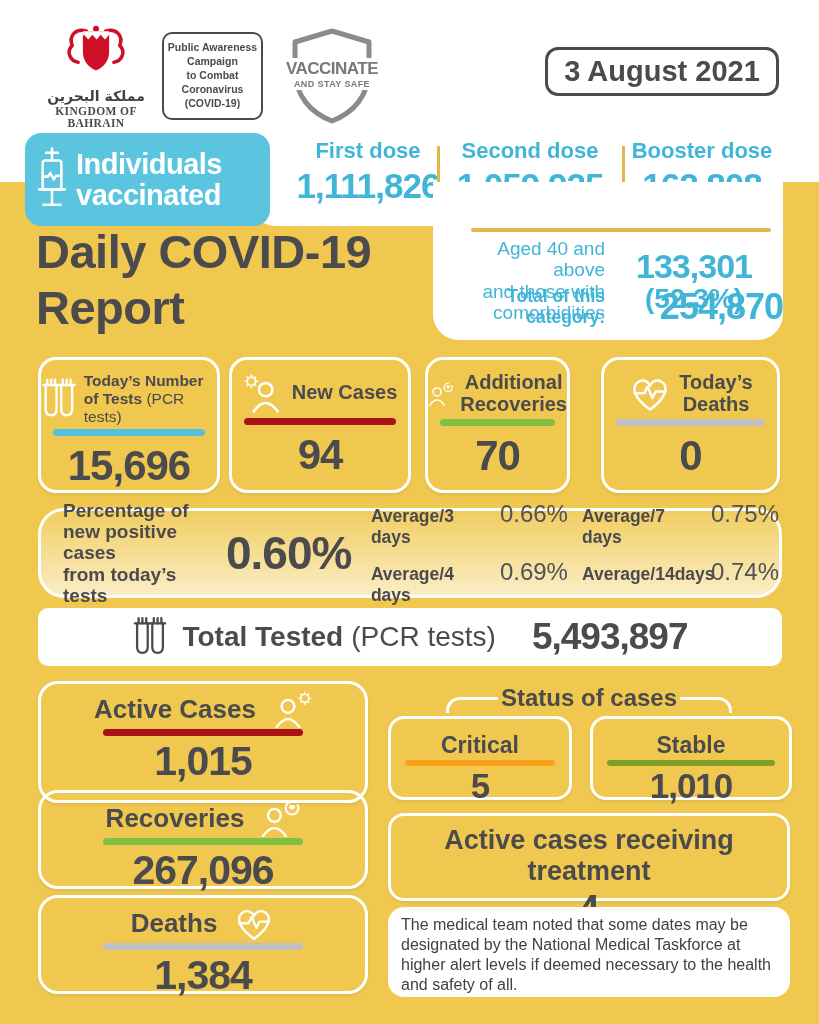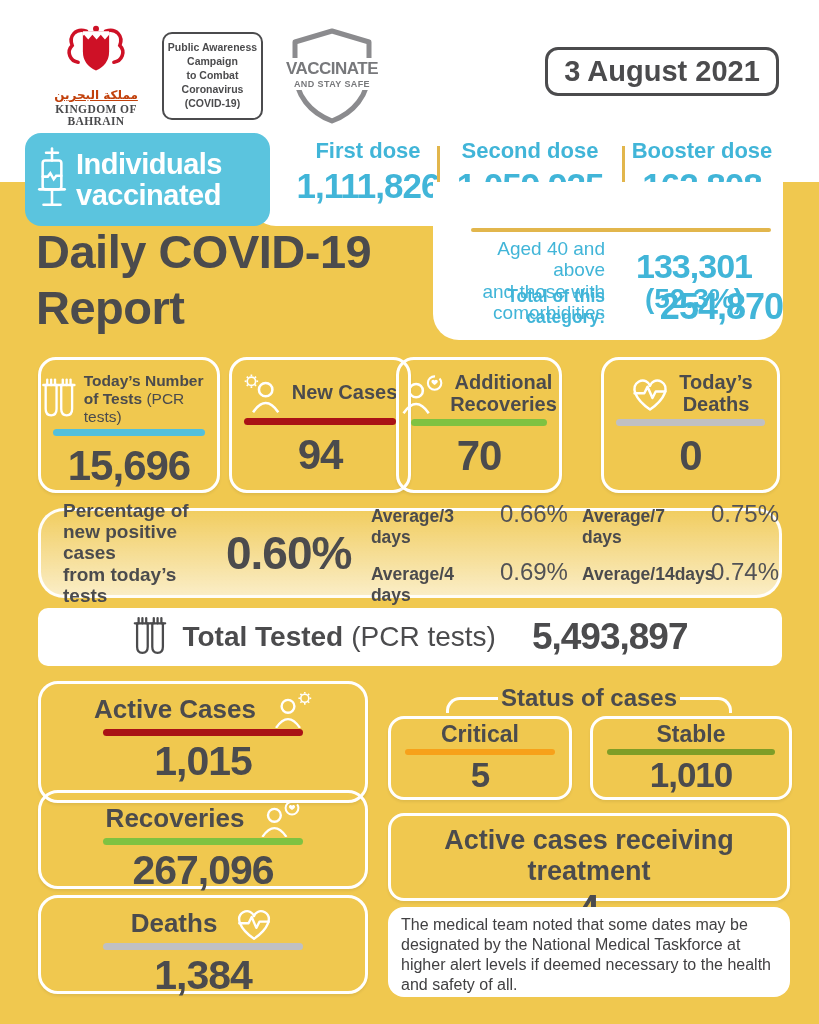--- a/index.html
+++ b/index.html
@@ -8,21 +8,21 @@
           margin:0 auto; color:#4b4b4d; }
   .pre { white-space:pre-line; }
 
   
   .yellow-bg { position:absolute; left:0; top:182px; width:819px; height:842px; background:#f0c84f; }
   .white-strip { position:absolute; left:250px; top:182px; width:533px; height:44px; background:#fff;
                  border-radius:0 0 0 26px; z-index:1; }
 
   
   .logo { position:absolute; left:34px; top:24px; width:124px; text-align:center; z-index:2; }
-  .logo .arabic { font-family:"DejaVu Sans", sans-serif; font-size:12px; color:#c2410c; font-weight:bold; margin-top:-2px;text-decoration:underline; }
+  .logo .arabic { font-family:"DejaVu Sans", sans-serif; font-size:14px; color:#404040; font-weight:bold; margin-top:-2px; }
   .logo .country { font-family:"Liberation Serif", serif; font-size:11.5px; font-weight:bold;
                    color:#4a4a4c; letter-spacing:0.4px; margin-top:1px; }
   .campaign { position:absolute; left:162px; top:32px; width:101px; height:88px; border:2.5px solid #4b4b4d;
               border-radius:10px; background:#fff; display:flex; align-items:center; justify-content:center;
               text-align:center; font-size:10.5px; font-weight:bold; line-height:1.32; z-index:2; }
   .vshield { position:absolute; left:286px; top:26px; width:92px; height:100px; z-index:2; }
   .vshield svg { position:absolute; left:0; top:0; }
   .vtext { position:absolute; left:-10px; right:-10px; top:32px; background:#fff; text-align:center; padding:1px 0; }
   .vtext .t1 { font-size:17px; font-weight:bold; color:#77787b; letter-spacing:-0.5px; }
   .vtext .t2 { font-size:9px; font-weight:bold; color:#77787b; letter-spacing:0.4px; }
@@ -64,21 +64,21 @@
   .stat-box { position:absolute; top:357px; height:136px; border:3.5px solid #fff; border-radius:18px;
               box-shadow:0 2px 3px rgba(0,0,0,0.07); z-index:2; }
   .stat-head { display:flex; align-items:center; justify-content:center; gap:7px; padding-top:12px; min-height:54px; }
   .stat-label { font-size:20px; font-weight:bold; line-height:1.08; text-align:center; }
   .tests-label { width:134px; font-size:15.5px; font-weight:bold; line-height:1.15; text-align:left; }
   .tests-label .light { font-weight:normal; }
   .stat-bar { height:7px; border-radius:4px; margin:4px 12px 0; }
   .stat-value { text-align:center; font-size:42px; font-weight:bold; margin-top:6px; letter-spacing:-1px; }
   .sb1 { left:38px;  width:182px; }
   .sb2 { left:229px; width:182px; }
-  .sb3 { left:396px; width:166px; }
+  .sb3 { left:425px; width:145px; }
   .sb4 { left:601px; width:179px; }
 
   
   .pct-box { position:absolute; left:38px; top:508px; width:744px; height:90px; border:3px solid rgba(255,255,255,0.95);
              border-radius:26px; background:linear-gradient(180deg, rgba(255,255,255,0.10), rgba(255,255,255,0.68));
              display:flex; align-items:center; z-index:2; }
   .pct-label { margin-left:22px; width:168px; font-size:19px; font-weight:bold; line-height:1.12; }
   .pct-value { width:158px; text-align:center; font-size:46px; font-weight:bold; letter-spacing:-1px; }
   .avg-grid { display:grid; grid-template-rows:repeat(2, auto); grid-auto-flow:column; row-gap:10px; column-gap:14px; margin-left:10px; }
   .avg-item { display:flex; align-items:baseline; gap:9px; }
@@ -106,21 +106,21 @@
   
   .status-header { position:absolute; left:388px; top:684px; width:402px; text-align:center; font-size:24px;
                    font-weight:bold; z-index:2; }
   .bracket { position:absolute; top:697px; width:52px; height:16px; z-index:2; }
   .bracket-l { left:446px; border-top:3px solid #fff; border-left:3px solid #fff; border-top-left-radius:14px; }
   .bracket-r { left:680px; border-top:3px solid #fff; border-right:3px solid #fff; border-top-right-radius:14px; }
   .mini-box { position:absolute; top:716px; height:84px; border:3.5px solid #fff; border-radius:16px;
               box-shadow:0 2px 3px rgba(0,0,0,0.07); text-align:center; z-index:2; }
   .mb-critical { left:388px; width:184px; }
   .mb-stable   { left:590px; width:202px; }
-  .mini-box .lbl { font-size:23px; font-weight:bold; margin-top:2px; }
+  .mini-box .lbl { font-size:23px; font-weight:bold; margin-top:13px; }
   .mini-bar { height:6px; border-radius:3px; margin:1px 14px 0; }
   .mini-box .val { font-size:35px; font-weight:bold; letter-spacing:-1px; }
   .treat-box { position:absolute; left:388px; top:813px; width:402px; height:88px; border:3.5px solid #fff;
                border-radius:16px; text-align:center; box-shadow:0 2px 3px rgba(0,0,0,0.07); z-index:2; }
   .treat-box .lbl { font-size:27px; font-weight:bold; margin-top:9px; }
   .treat-box .val { font-size:38px; font-weight:bold; margin-top:1px; }
   .note-box { position:absolute; left:388px; top:907px; width:402px; height:90px; background:#fff; border-radius:16px;
               padding:8px 13px; font-size:16px; line-height:1.25; color:#414042; z-index:2; }
 
   .bar-cyan { background:#53c0dc; } .bar-red { background:#a91216; } .bar-green { background:#7fc241; }

